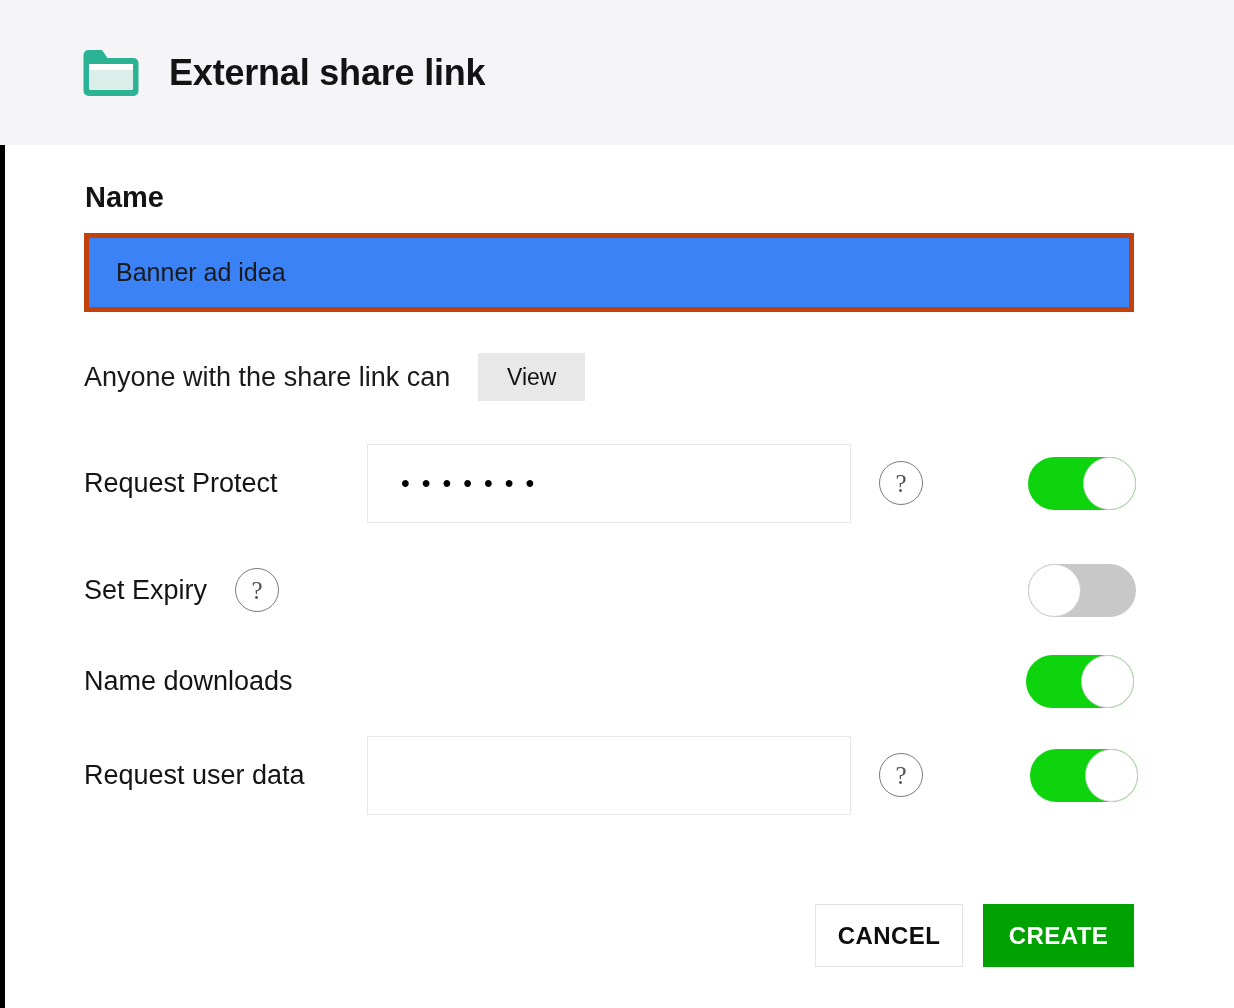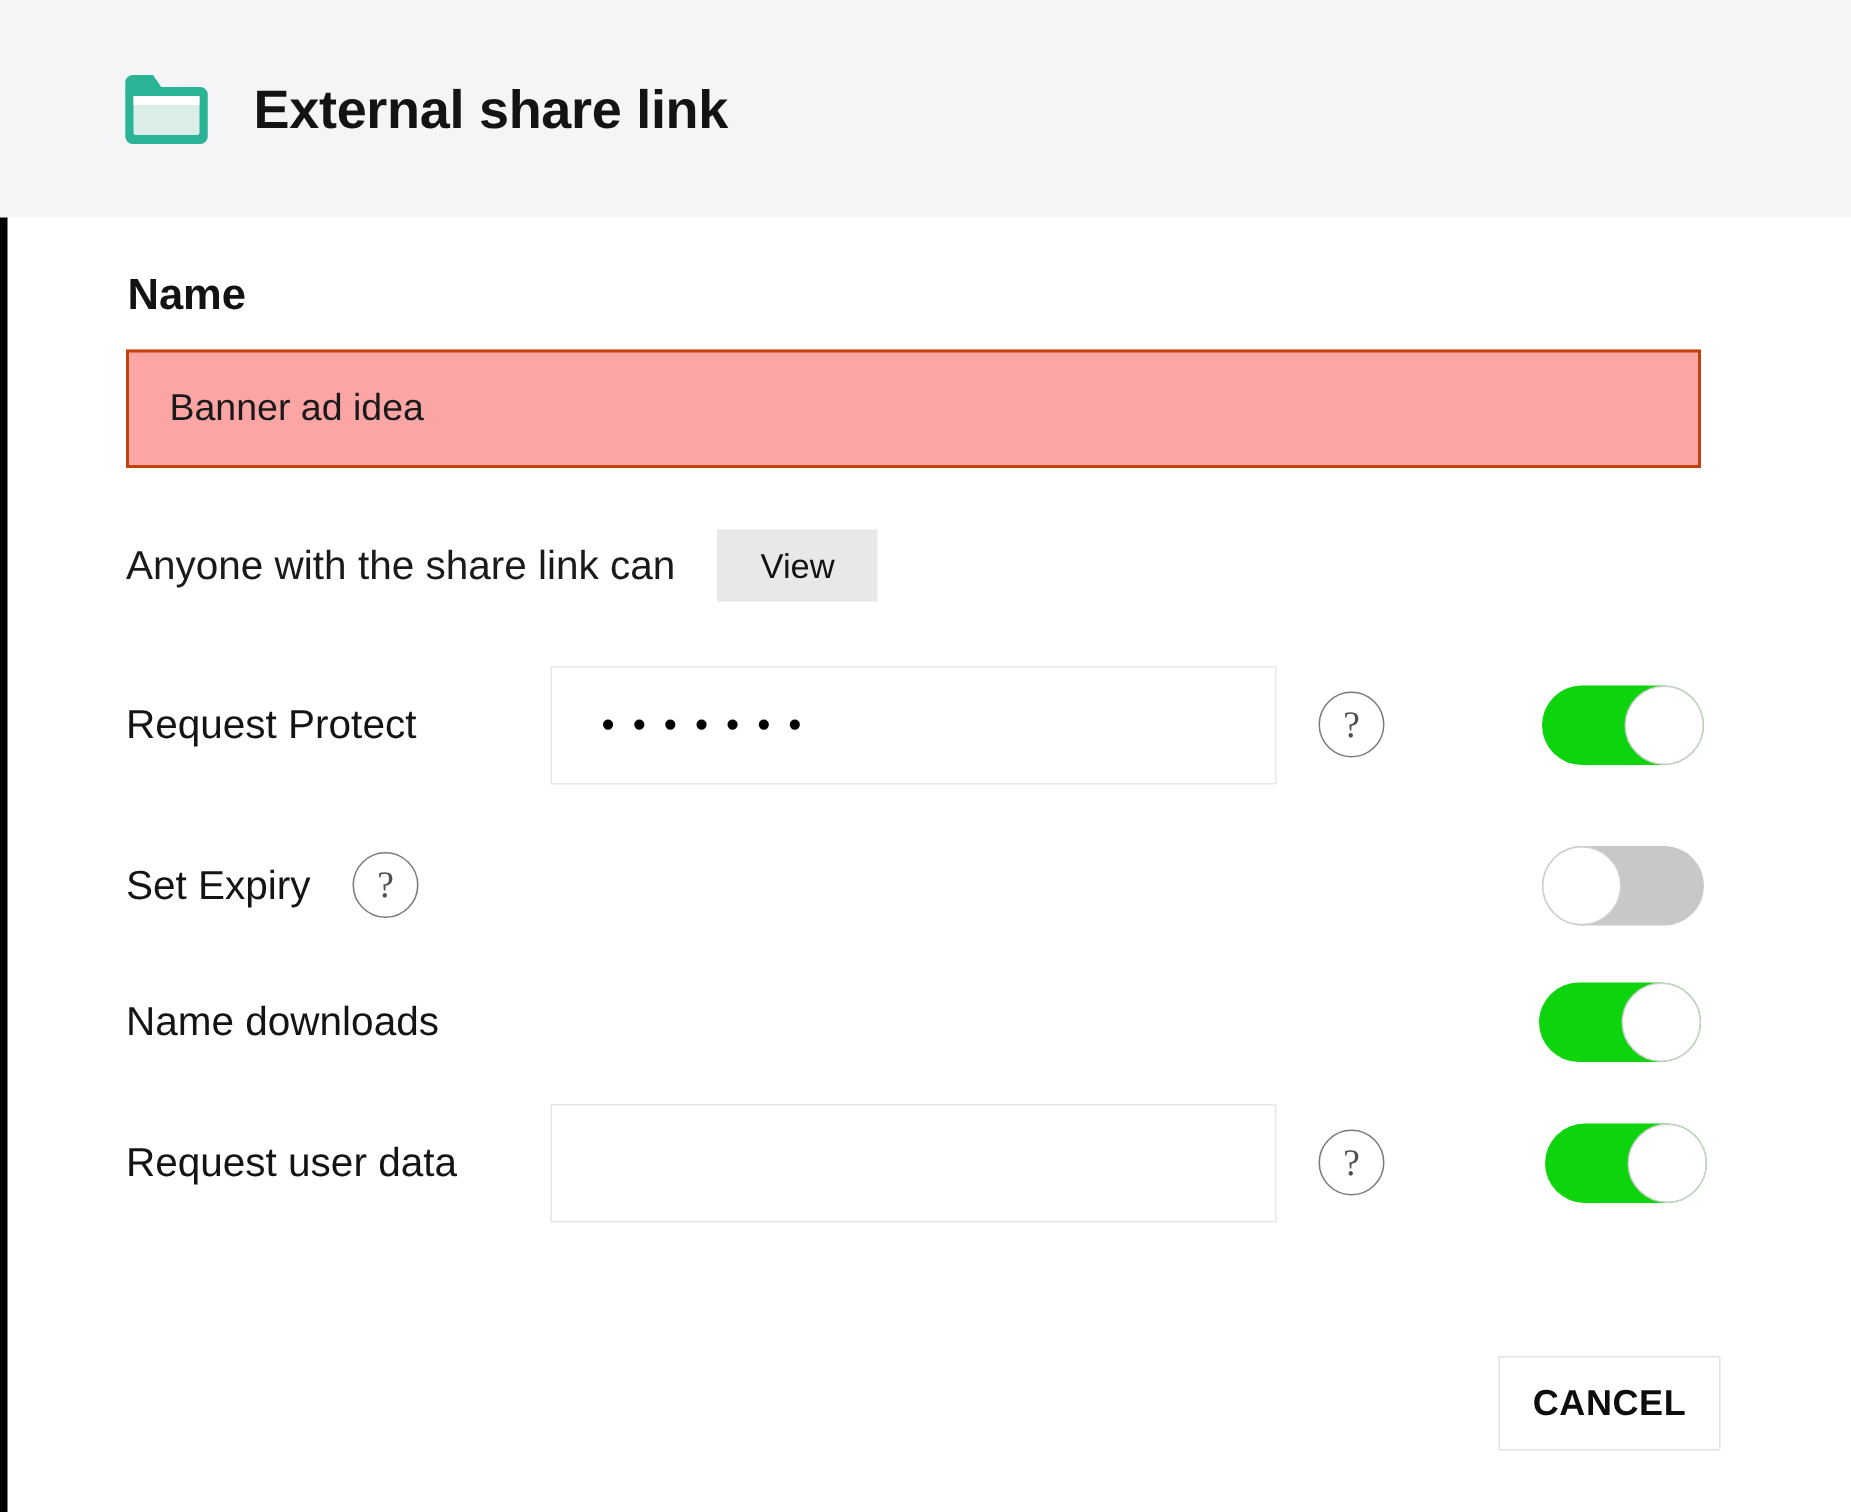--- a/index.html
+++ b/index.html
@@ -72,22 +72,22 @@
     font-size: 29px;
     font-weight: bold;
     color: #131313;
     line-height: 1;
     margin: 0 0 21px 1px;
   }
   .name-input {
     display: block;
     width: 1050px;
     height: 79px;
-    border: 2px solid #c2410c;
-    background: #fca5a5;
+    border: 5px solid #c2410c;
+    background: #3b82f6;
     font-family: "Liberation Sans", sans-serif;
     font-size: 25px;
     color: #1a1a1a;
     padding: 0 0 0 27px;
     outline: none;
   }
 
   
   .perm-row {
     display: flex;
@@ -205,21 +205,21 @@
   .toggle.off .knob { left: 0px; }
 
   .toggle-pwd      { left: 944px; }
   .toggle-expiry   { left: 944px; }
   .toggle-download { left: 942px; }
   .toggle-userdata { left: 946px; }
 
   
   .dialog-footer {
     position: absolute;
-    right: 87px;
+    right: 100px;
     bottom: 41px;
     display: flex;
     align-items: flex-start;
     margin-left: 29px;
   }
   .btn {
     font-family: "Liberation Sans", sans-serif;
     font-size: 24px;
     letter-spacing: 0.4px;
     border: none;
@@ -299,16 +299,17 @@
         <button class="help-icon help-abs">?</button>
         <button class="toggle on toggle-userdata">
           <span class="knob"></span>
         </button>
       </div>
 
     </div>
 
     <div class="dialog-footer">
       <button class="btn btn-cancel">CANCEL</button>
+      <button class="btn btn-create">CREATE</button>
     </div>
   </div>
 
 </div>
 
 </body></html>

